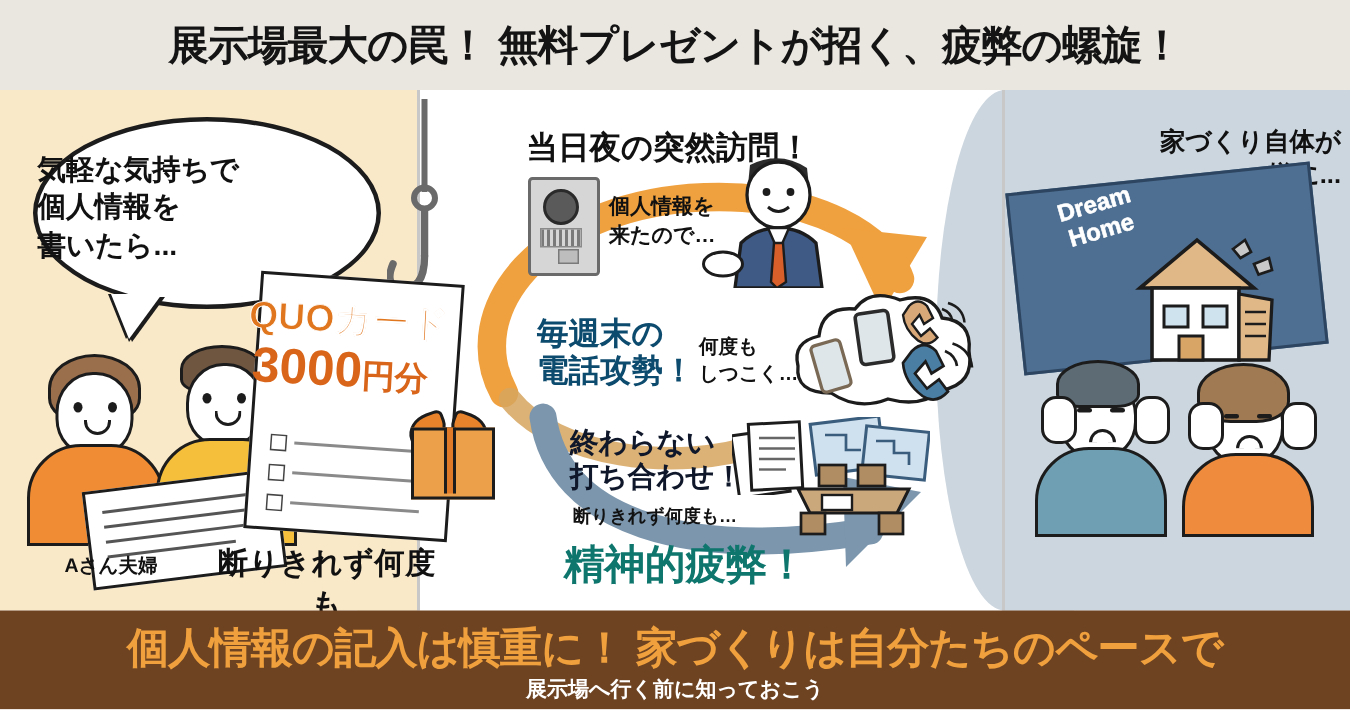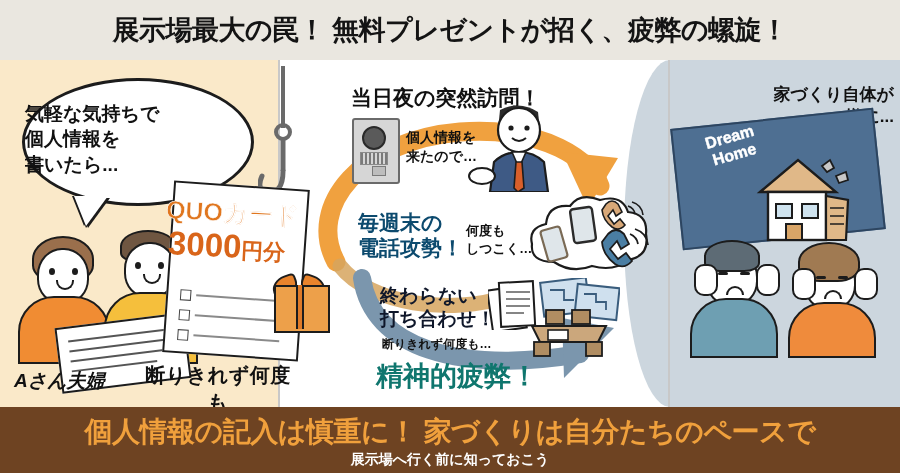--- a/index.html
+++ b/index.html
@@ -170,24 +170,24 @@
     position: absolute;
     left: 10px;
     height: 2px;
     background: #555;
   }
 
   #label-couple {
     position: absolute;
     left: 14px; top: 368px;
     width: 120px;
-    font-size: 19px;
-    font-weight: bold;
-    color: #111;
-    font-style: italic;
+    text-align: center;
+    font-size: 13px;
+    font-weight: bold;
+    color: #111;
   }
   #label-survey {
     position: absolute;
     left: 138px; top: 362px;
     width: 160px;
     text-align: center;
     font-size: 20px;
     font-weight: bold;
     color: #111;
     letter-spacing: 0.5px;

